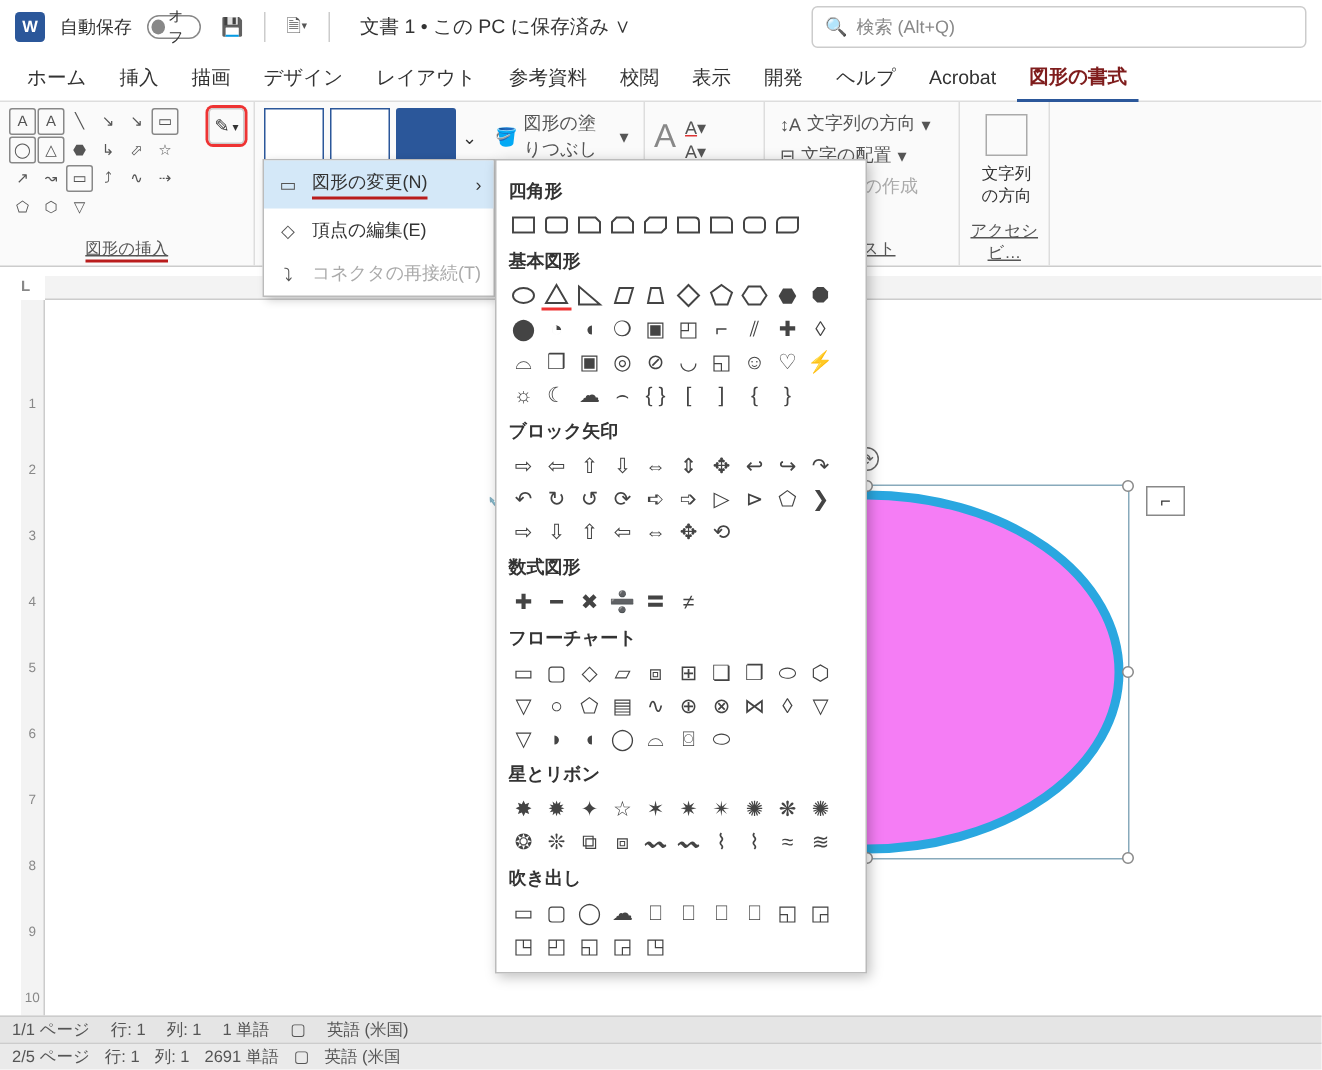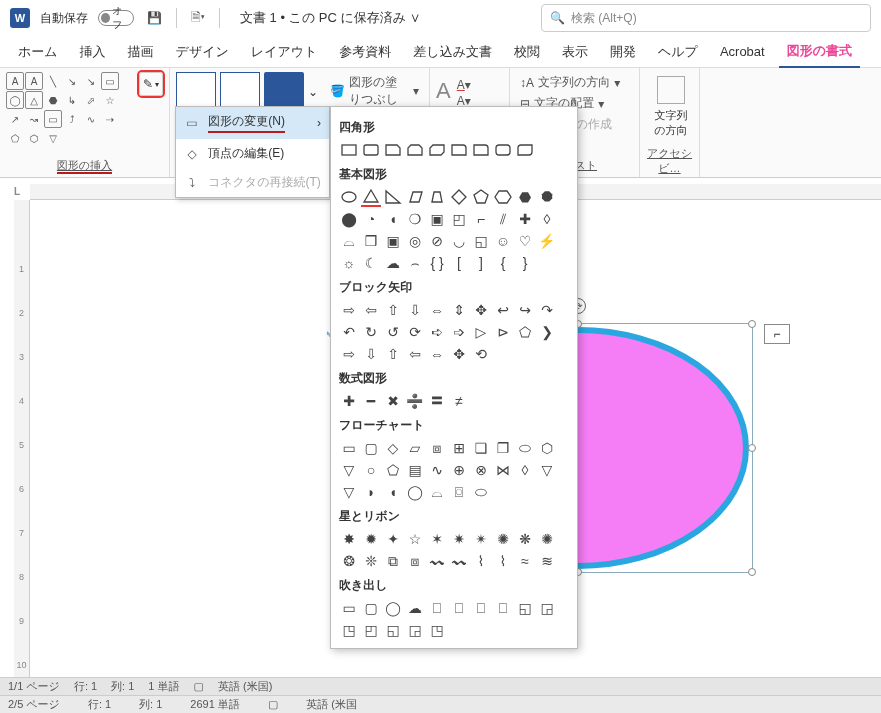--- a/index.html
+++ b/index.html
@@ -11,21 +11,21 @@
 .toggle { width: 36px; height: 16px; border: 1px solid #888; border-radius: 8px; display: flex; align-items: center; padding: 0 2px; }
 .toggle-knob { width: 10px; height: 10px; background: #888; border-radius: 50%; }
 .toggle-text { font-size: 10px; margin-left: 2px; }
 .qat-btn { width: 22px; height: 22px; display: flex; align-items: center; justify-content: center; color: #7719aa; }
 .vsep { width: 1px; height: 20px; background: #ccc; }
 .doc-title { margin-left: 10px; font-size: 13px; }
 .search-box { margin-left: auto; width: 330px; height: 28px; border: 1px solid #ccc; border-radius: 4px; display: flex; align-items: center; padding: 0 8px; color: #888; gap: 6px; }
 
 .tabs { display: flex; align-items: center; height: 32px; border-bottom: 1px solid #ddd; padding: 0 10px; gap: 6px; }
 .tab { padding: 6px 8px; font-size: 13px; cursor: pointer; }
-.tab.active { color: #ec4899; border-bottom: 2px solid #2b579a; font-weight: 600; }
+.tab.active { color: #7f1d1d; border-bottom: 2px solid #2b579a; font-weight: 600; }
 
 .ribbon { display: flex; height: 110px; border-bottom: 1px solid #ccc; background: #fafafa; }
 .ribbon-group { border-right: 1px solid #ddd; padding: 4px 6px; display: flex; flex-direction: column; }
 .ribbon-group-label { text-align: center; font-size: 11px; color: #555; margin-top: auto; padding-top: 4px; text-decoration: underline; }
 .underline-red { border-bottom: 2px solid #b91c1c; padding-bottom: 1px; }
 
 .shape-gallery { display: flex; flex-wrap: wrap; gap: 1px; width: 140px; }
 .sg-cell { width: 18px; height: 18px; border: 1px solid #888; border-radius: 2px; display:flex; align-items:center; justify-content:center; font-size:10px; color:#555;}
 .sg-cell.plain { border:none; }
 
@@ -59,21 +59,21 @@
 .canvas { position: absolute; left: 30px; top: 200px; right: 0; bottom: 36px; background: #fff; }
 
 .sel-box { position: absolute; left: 373px; top: 123px; width: 350px; height: 250px; border: 1px solid #8ab; }
 .handle { position: absolute; width: 8px; height: 8px; background: #fff; border: 1px solid #888; border-radius: 50%; }
 .rotate-handle { position:absolute; left: 50%; top: -26px; transform: translateX(-50%); width: 16px; height: 16px; border: 1px solid #666; border-radius: 50%; color:#666; font-size:11px; display:flex;align-items:center;justify-content:center;}
 .layout-opts { position:absolute; right:-38px; top:0; width:26px; height:20px; border:1px solid #888; background:#fff; display:flex; align-items:center; justify-content:center;}
 .circle-shape { position: absolute; left: 375px; top: 125px; width: 346px; height: 246px; }
 .circle-shape svg { width: 100%; height: 100%; }
 
 .statusbar { position: absolute; left: 0; bottom: 18px; right: 0; height: 18px; background: #e5e5e5; border-top: 1px solid #ccc; display:flex; align-items:center; gap: 14px; padding: 4px 8px; font-size: 11px; color:#555;}
-.statusbar2 { position: absolute; left: 0; bottom: 0; right: 0; height: 18px; background: #eaeaea; border-top: 1px solid #ccc; display:flex; align-items:center; gap: 28px; padding: 0 8px; font-size: 11px; color:#555;}
+.statusbar2 { position: absolute; left: 0; bottom: 0; right: 0; height: 18px; background: #eaeaea; border-top: 1px solid #ccc; display:flex; align-items:center; gap: 10px; padding: 0 8px; font-size: 11px; color:#555;}
 
 .anchor-icon { position:absolute; left:295px; top:121px; color:#4a90d9; font-size:16px;}
 </style>
 </head>
 <body>
 
 <div class="titlebar">
   <div class="w-icon">W</div>
   <span class="autosave-label">自動保存</span>
   <div class="toggle">
@@ -91,21 +91,20 @@
   </div>
 </div>
 
 <div class="tabs">
   <div class="tab">ホーム</div>
   <div class="tab">挿入</div>
   <div class="tab">描画</div>
   <div class="tab">デザイン</div>
   <div class="tab">レイアウト</div>
   <div class="tab">参考資料</div>
-  <div class="tab">差し込み文書</div>
   <div class="tab">校閲</div>
   <div class="tab">表示</div>
   <div class="tab">開発</div>
   <div class="tab">ヘルプ</div>
   <div class="tab">Acrobat</div>
   <div class="tab active">図形の書式</div>
 </div>
 
 <div class="ribbon">
 

